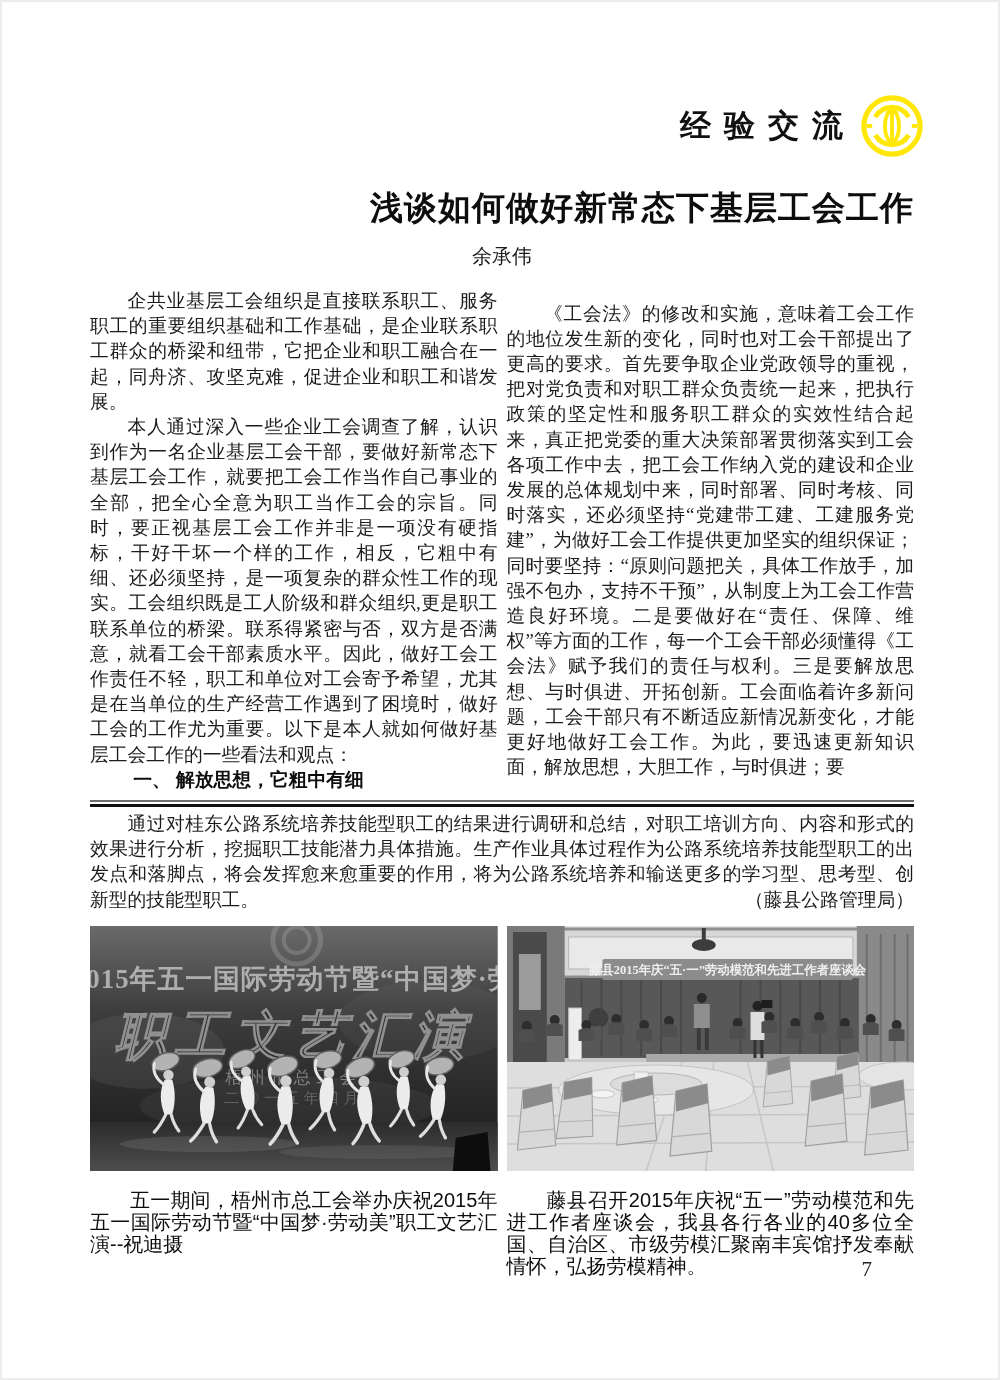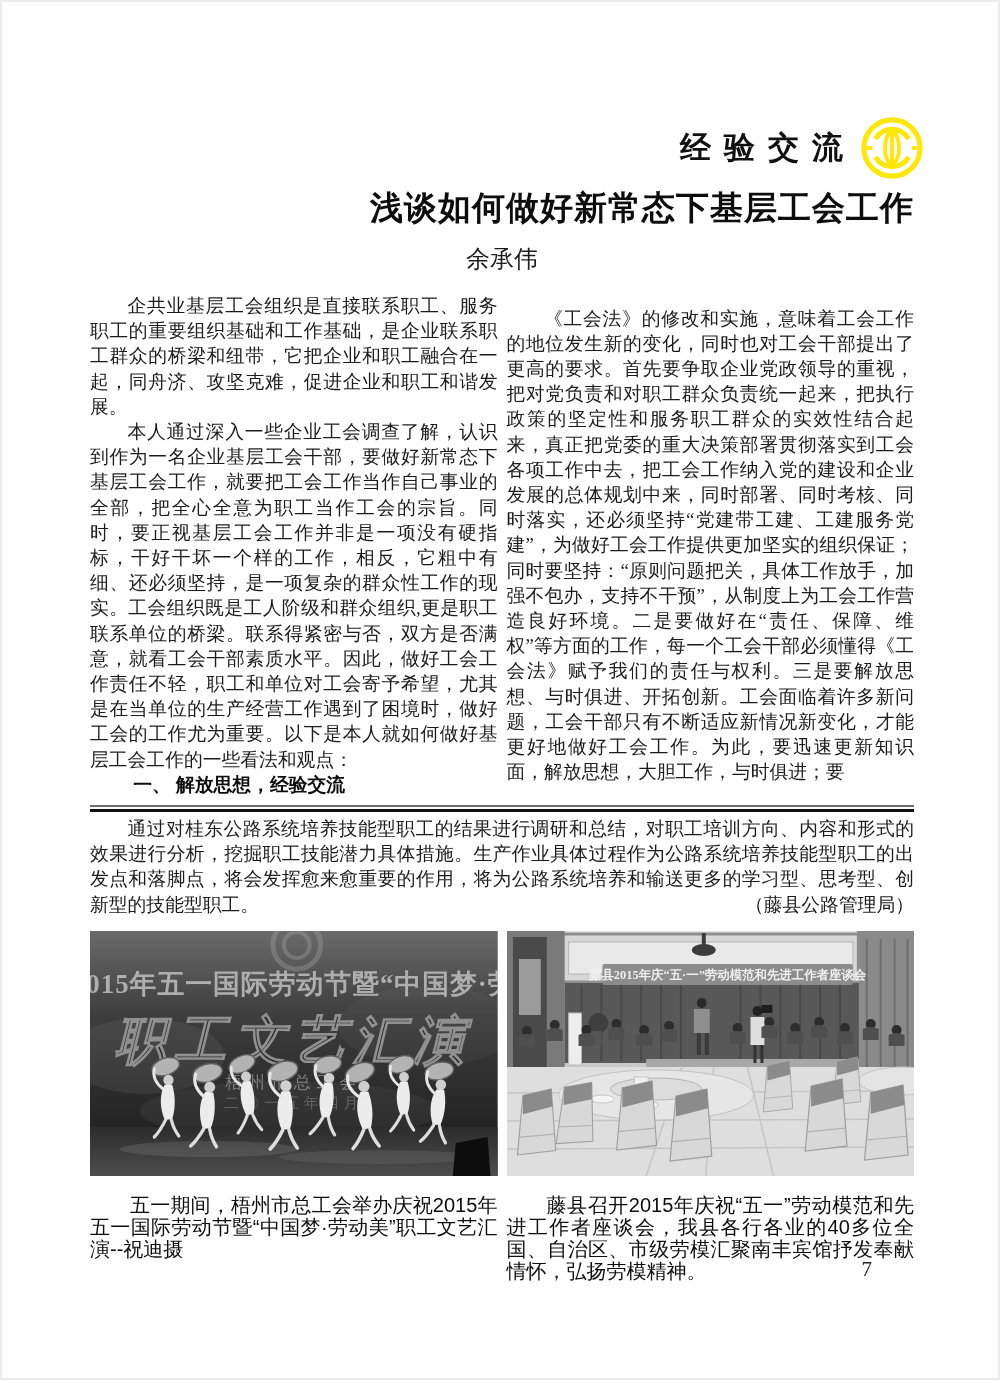--- a/index.html
+++ b/index.html
@@ -4,36 +4,36 @@
 <style>
   html,body { margin:0; padding:0; background:#fff; }
   .page {
     position:relative; width:1000px; height:1380px; margin:0 auto;
     background:#ffffff; border:2px solid #ececec; box-sizing:border-box;
     color:#1b1b1b; overflow:hidden;
     font-family:"Liberation Serif","DejaVu Serif",serif;
   }
   
   .header {
-    position:absolute; top:114px; right:74px;
+    position:absolute; top:92px; right:74px;
     display:flex; align-items:center; gap:4px;
   }
   .section-label {
     font-family:"Liberation Sans","DejaVu Sans",sans-serif;
     font-weight:bold; font-size:31px; letter-spacing:13px; color:#111;
   }
   .union-logo { width:64px; height:64px; flex:0 0 auto; }
   
   .content { position:absolute; top:176px; left:88px; right:84px; }
   .article-title {
     margin:8px 0 12px; text-align:right;
     font-family:"Liberation Sans","DejaVu Sans",sans-serif;
     font-weight:bold; font-size:33px; letter-spacing:1px; color:#0d0d0d;
   }
-  .article-author { text-align:center; font-size:24px; margin:0 0 18px; }
+  .article-author { text-align:center; font-size:20px; margin:0 0 18px; }
   .two-col { display:flex; gap:9px;align-items:center; }
   .col { flex:1 1 0; min-width:0; }
   .body-text p {
     margin:0; font-size:18.8px; line-height:25.2px;
     text-align:justify; text-justify:inter-ideograph;
   }
   .indent { text-indent:2em; }
   .section-heading {
     font-family:"Liberation Sans","DejaVu Sans",sans-serif;
     font-weight:bold; font-size:19px; line-height:26px;
@@ -80,21 +80,21 @@
 
   <div class="content">
 
     <h1 class="article-title">浅谈如何做好新常态下基层工会工作</h1>
     <div class="article-author">余承伟</div>
 
     <div class="two-col body-text">
       <div class="col">
         <p class="indent">企共业基层工会组织是直接联系职工、服务职工的重要组织基础和工作基础，是企业联系职工群众的桥梁和纽带，它把企业和职工融合在一起，同舟济、攻坚克难，促进企业和职工和谐发展。</p>
         <p class="indent">本人通过深入一些企业工会调查了解，认识到作为一名企业基层工会干部，要做好新常态下基层工会工作，就要把工会工作当作自己事业的全部，把全心全意为职工当作工会的宗旨。同时，要正视基层工会工作并非是一项没有硬指标，干好干坏一个样的工作，相反，它粗中有细、还必须坚持，是一项复杂的群众性工作的现实。工会组织既是工人阶级和群众组织,更是职工联系单位的桥梁。联系得紧密与否，双方是否满意，就看工会干部素质水平。因此，做好工会工作责任不轻，职工和单位对工会寄予希望，尤其是在当单位的生产经营工作遇到了困境时，做好工会的工作尤为重要。以下是本人就如何做好基层工会工作的一些看法和观点：</p>
-        <p class="section-heading">一、 解放思想，经验交流</p>
+        <p class="section-heading">一、 解放思想，它粗中有细</p>
       </div>
       <div class="col">
         <p class="indent">《工会法》的修改和实施，意味着工会工作的地位发生新的变化，同时也对工会干部提出了更高的要求。首先要争取企业党政领导的重视，把对党负责和对职工群众负责统一起来，把执行政策的坚定性和服务职工群众的实效性结合起来，真正把党委的重大决策部署贯彻落实到工会各项工作中去，把工会工作纳入党的建设和企业发展的总体规划中来，同时部署、同时考核、同时落实，还必须坚持“党建带工建、工建服务党建”，为做好工会工作提供更加坚实的组织保证；同时要坚持：“原则问题把关，具体工作放手，加强不包办，支持不干预”，从制度上为工会工作营造良好环境。二是要做好在“责任、保障、维权”等方面的工作，每一个工会干部必须懂得《工会法》赋予我们的责任与权利。三是要解放思想、与时俱进、开拓创新。工会面临着许多新问题，工会干部只有不断适应新情况新变化，才能更好地做好工会工作。为此，要迅速更新知识面，解放思想，大胆工作，与时俱进；要</p>
       </div>
     </div>
 
     <div class="divider"></div>
 
     <div class="two-col body-text">
       <div class="col">

